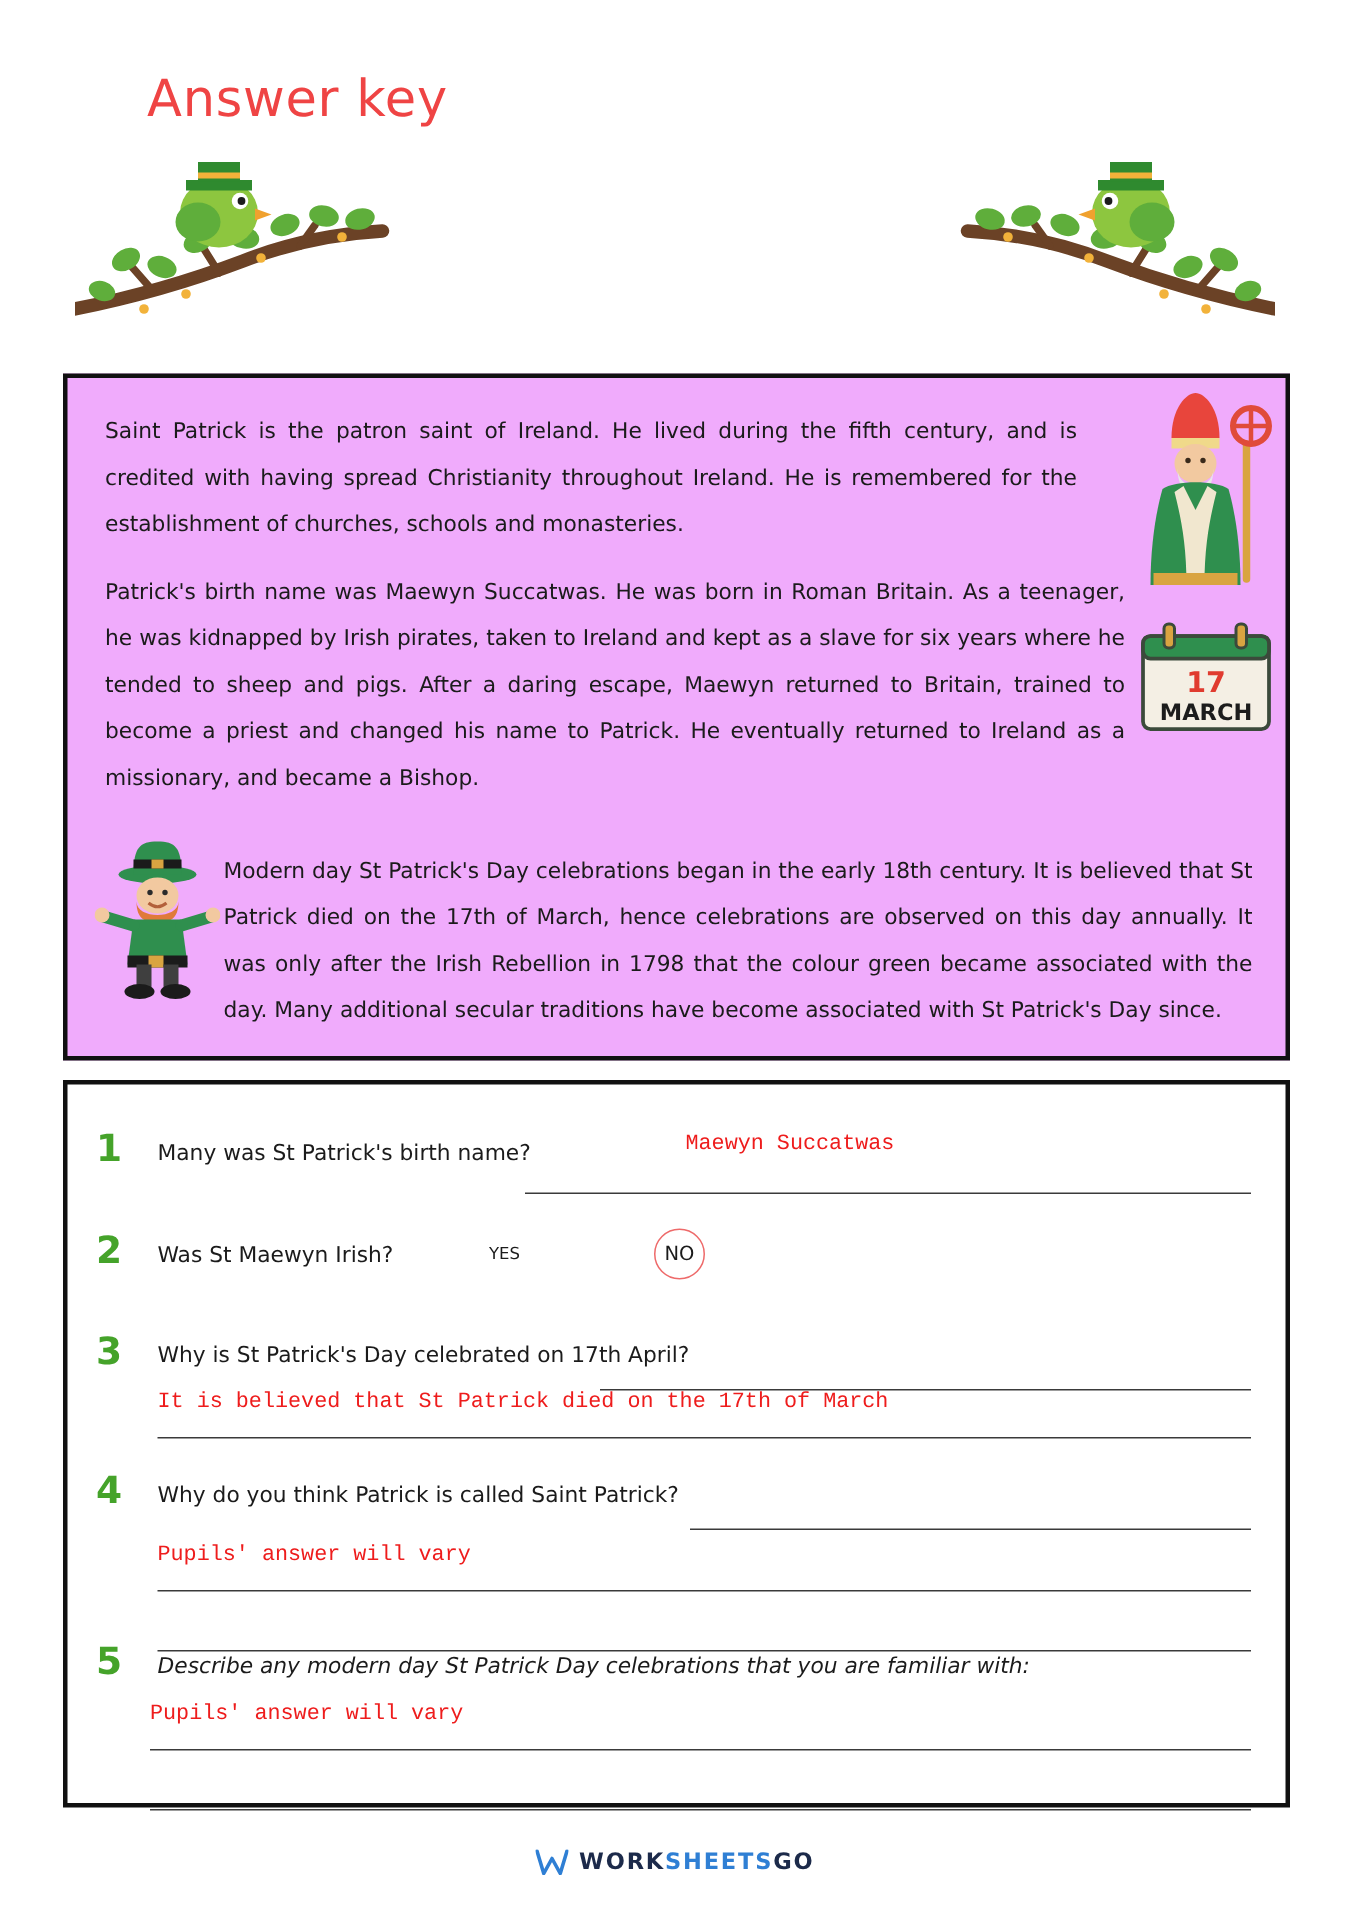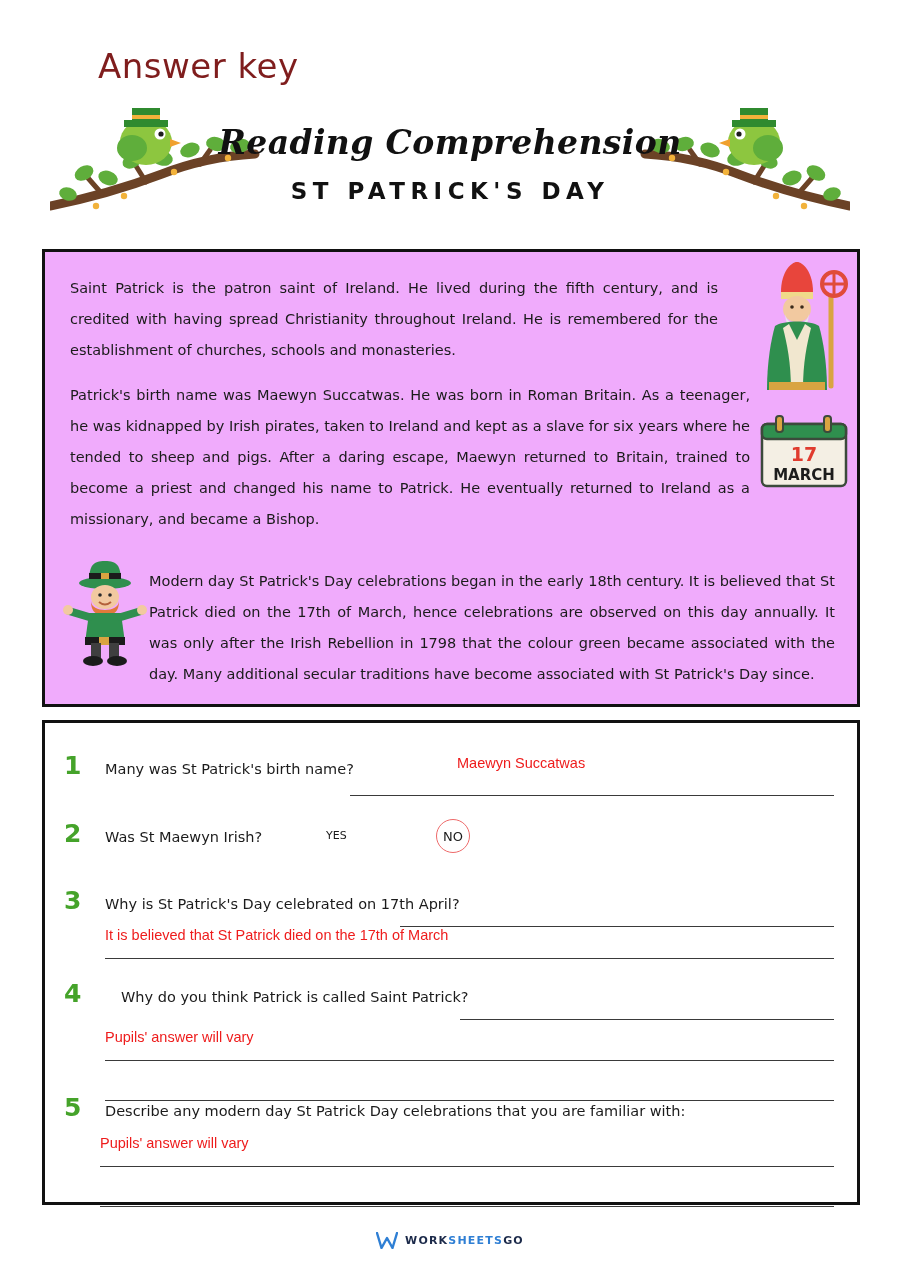--- a/index.html
+++ b/index.html
@@ -15,21 +15,21 @@
   }
 
   
   .answer-key {
     position: absolute;
     left: 98px;
     top: 46px;
     font-size: 34px;
     font-weight: 400;
     letter-spacing: 0.5px;
-    color: #7f1d1d;
+    color: #ef4444;
     font-family: "DejaVu Sans", sans-serif;
   }
 
   
   .header {
     position: absolute;
     left: 40px;
     top: 100px;
     width: 820px;
     height: 130px;
@@ -132,21 +132,21 @@
   }
   .q-text {
     position: absolute;
     font-family: "DejaVu Sans", sans-serif;
     font-size: 14.5px;
     color: #1b1b1b;
     white-space: nowrap;
   }
   .answer {
     position: absolute;
-    font-family: Liberation Sans, sans-serif;
+    font-family: Liberation Mono, monospace;
     font-size: 14.5px;
     color: #ee1c1c;
     white-space: nowrap;
   }
   .rule {
     position: absolute;
     height: 1px;
     background: #3a3a3a;
   }
   .yesno {
@@ -179,21 +179,21 @@
   }
   .footer-inner {
     display: inline-flex;
     align-items: center;
     gap: 7px;
   }
   .footer-logo { width: 22px; height: 17px; }
   .footer-text {
     font-family: "DejaVu Sans", sans-serif;
     font-weight: bold;
-    font-size: 11px;
+    font-size: 15px;
     letter-spacing: 1.2px;
     color: #1c2a4a;
   }
   .footer-text .mid { color: #2f7fd4; }
 </style>
 </head>
 <body>
 
 <div class="answer-key">Answer key</div>
 
@@ -259,24 +259,20 @@
       <ellipse cx="133" cy="42" rx="15" ry="13" fill="#5fae3b"></ellipse>
       <circle cx="105" cy="28" r="5.5" fill="#ffffff"></circle>
       <circle cx="104" cy="28" r="2.6" fill="#1c1c1c"></circle>
       <path d="M95 33 L84 37 L95 41 Z" fill="#f0a12e"></path>
       <path d="M97 14 h44 v7 h-44 z" fill="#2f8a2f"></path>
       <path d="M105 2 h28 v13 h-28 z" fill="#2f8a2f"></path>
       <path d="M105 9 h28 v4 h-28 z" fill="#f2b23a"></path>
     </g>
   </svg>
 
-  <div class="header-titles">
-    <div class="title-main">Reading Comprehension</div>
-    <div class="title-sub">ST PATRICK'S DAY</div>
-  </div>
 </div>
 
 <div class="passage-box">
 
   <div class="passage-text para1">Saint Patrick is the patron saint of Ireland. He lived during the fifth century, and is credited with having spread Christianity throughout Ireland. He is remembered for the establishment of churches, schools and monasteries.</div>
   <div class="passage-text para2">Patrick's birth name was Maewyn Succatwas. He was born in Roman Britain. As a teenager, he was kidnapped by Irish pirates, taken to Ireland and kept as a slave for six years where he tended to sheep and pigs. After a daring escape, Maewyn returned to Britain, trained to become a priest and changed his name to Patrick. He eventually returned to Ireland as a missionary, and became a Bishop.</div>
   <div class="passage-text para3">Modern day St Patrick's Day celebrations began in the early 18th century. It is believed that St Patrick died on the 17th of March, hence celebrations are observed on this day annually. It was only after the Irish Rebellion in 1798 that the colour green became associated with the day. Many additional secular traditions have become associated with St Patrick's Day since.</div>
 
   <svg class="fig-patrick" viewBox="0 0 105 130">
 
@@ -354,30 +350,30 @@
   <div class="q" style="top:155px;height:100px;">
     <div class="q-num" style="top:8px;">3</div>
     <div class="q-text" style="left:60px;top:18px;">Why is St Patrick's Day celebrated on 17th April?</div>
     <div class="rule" style="left:355px;top:48px;width:434px;"></div>
     <div class="answer" style="left:60px;top:49px;">It is believed that St Patrick died on the 17th of March</div>
     <div class="rule" style="left:60px;top:80px;width:729px;"></div>
   </div>
 
   <div class="q" style="top:248px;height:135px;">
     <div class="q-num" style="top:8px;">4</div>
-    <div class="q-text" style="left:60px;top:18px;margin-left:16px;">Why do you think Patrick is called Saint Patrick?</div>
+    <div class="q-text" style="left:60px;top:18px;">Why do you think Patrick is called Saint Patrick?</div>
     <div class="rule" style="left:415px;top:48px;width:374px;"></div>
     <div class="answer" style="left:60px;top:58px;">Pupils' answer will vary</div>
     <div class="rule" style="left:60px;top:89px;width:729px;"></div>
     <div class="rule" style="left:60px;top:129px;width:729px;"></div>
   </div>
 
   <div class="q" style="top:362px;height:120px;">
     <div class="q-num" style="top:8px;">5</div>
-    <div class="q-text" style="left:60px;top:18px;">Describe any modern day St Patrick Day celebrations that you are familiar with:</div>
+    <div class="q-text" style="left:60px;top:18px;font-style:italic;">Describe any modern day St Patrick Day celebrations that you are familiar with:</div>
     <div class="answer" style="left:55px;top:50px;">Pupils' answer will vary</div>
     <div class="rule" style="left:55px;top:81px;width:734px;"></div>
     <div class="rule" style="left:55px;top:121px;width:734px;"></div>
   </div>
 </div>
 
 <div class="footer">
   <span class="footer-inner">
     <svg class="footer-logo" viewBox="0 0 22 17">
       <path d="M1 1 L5.5 16 L11 6 L16.5 16 L21 1" stroke="#2f7fd4" stroke-width="2.4" fill="none" stroke-linejoin="round" stroke-linecap="round"></path>

